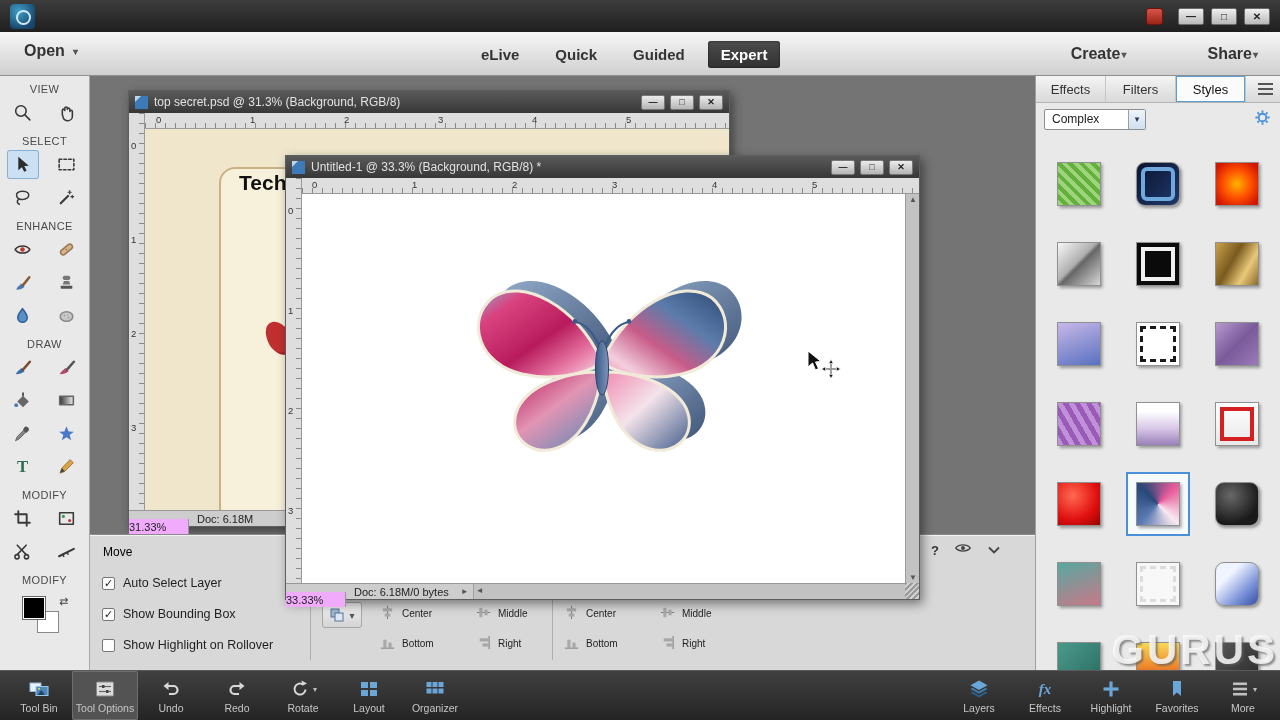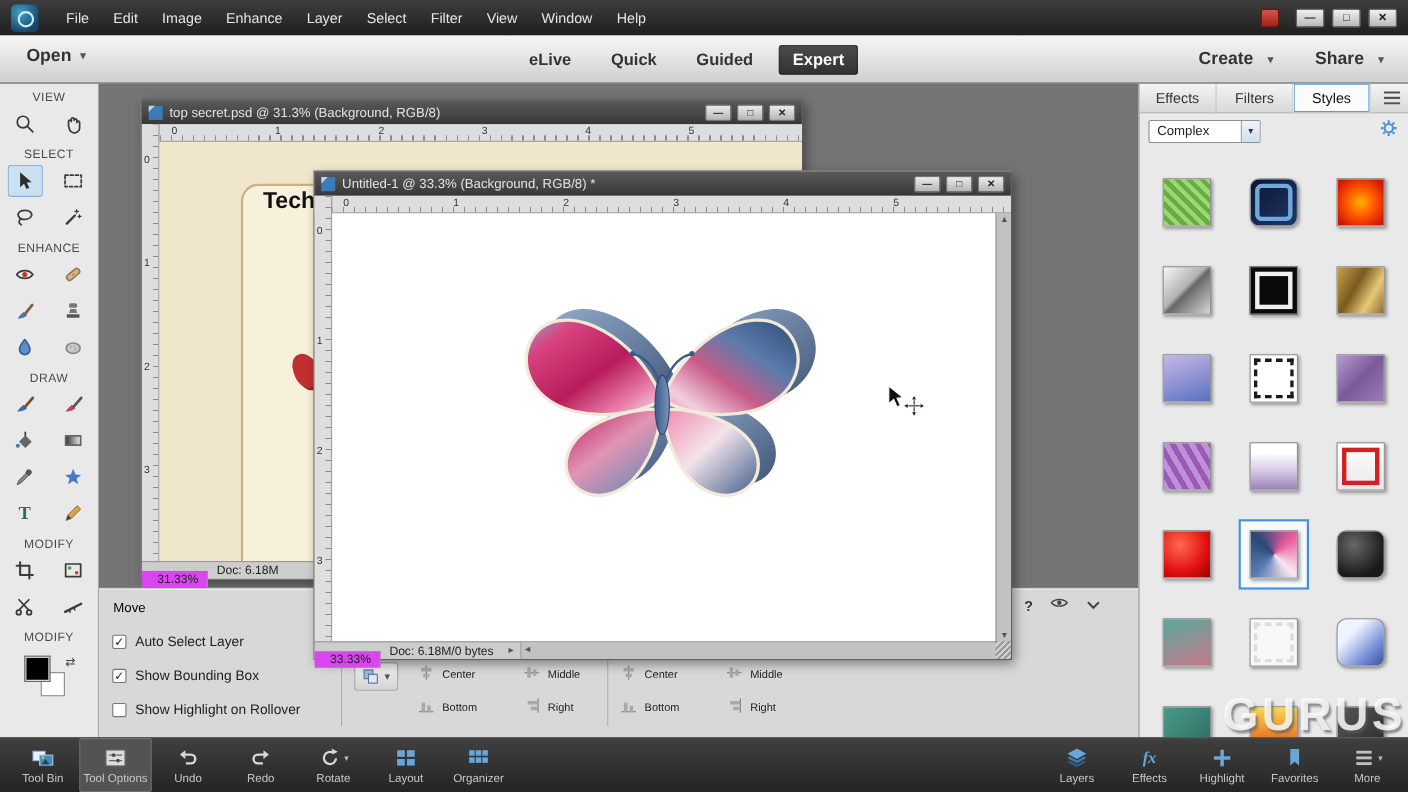--- a/index.html
+++ b/index.html
@@ -25,21 +25,21 @@
   
   .topbar{position:absolute;left:0;top:32px;width:1280px;height:44px;
           background:linear-gradient(#f7f7f7,#cfcfcf);border-bottom:1px solid #8f8f8f;z-index:19;}
   .open-btn{position:absolute;left:24px;top:10px;display:flex;align-items:center;gap:8px;
             font-size:16px;font-weight:bold;color:#333;}
   .caret{font-size:10px;color:#555;}
   .mode-tabs{position:absolute;left:468px;top:0;height:44px;display:flex;align-items:center;gap:10px;}
   .mode-tab{padding:5px 13px;font-size:15px;font-weight:bold;color:#343434;border-radius:3px;}
   .mode-tab.active{background:linear-gradient(#4c4c4c,#313131);color:#fff;box-shadow:inset 0 0 2px #111;}
   .create-share{position:absolute;right:22px;top:0;height:44px;display:flex;align-items:center;gap:38px;}
-  .cs-btn{display:flex;align-items:center;gap:13px;font-size:16px;font-weight:bold;color:#333;}
+  .cs-btn{display:flex;align-items:center;gap:1px;font-size:16px;font-weight:bold;color:#333;margin-left:43px;}
 
   
   .tool-sidebar{position:absolute;left:0;top:76px;width:90px;height:594px;background:#e9e9e9;
                 border-right:1px solid #a8a8a8;z-index:10;overflow:hidden;}
   .section-label{font-size:11px;color:#4a4a4a;text-align:center;margin-top:7px;letter-spacing:.4px;}
   .tools-grid{display:flex;flex-wrap:wrap;justify-content:center;column-gap:12px;row-gap:4px;padding:3px 2px 1px;}
   .tool{width:32px;height:29px;display:flex;align-items:center;justify-content:center;border-radius:3px;}
   .tool.selected{background:#cbe0f3;box-shadow:inset 0 0 0 1px #86b1d6;}
   .color-swatches{position:relative;width:48px;height:42px;margin:8px auto 0;}
   .swatch-bg{position:absolute;left:16px;top:14px;width:22px;height:22px;background:#fff;border:1px solid #888;}
@@ -84,22 +84,22 @@
            border-right:1px solid #9a9a9a;overflow:hidden;}
   .ruler-v::after{content:"";position:absolute;top:0;bottom:0;right:0;width:5px;
            background:repeating-linear-gradient(to bottom,#8a8a8a 0 1px,transparent 1px 10px);}
   .ruler-h span,.ruler-v span{position:absolute;font-size:9.5px;color:#333;}
   .ruler-h span{top:1px;}
   .ruler-v span{left:2px;}
   .ruler-corner{position:absolute;left:0;top:22px;width:16px;height:16px;background:#d4d4d4;
            border-right:1px solid #9a9a9a;border-bottom:1px solid #9a9a9a;}
   .doc-status{position:absolute;left:0;right:0;bottom:0;height:16px;background:#cdcdcd;
            border-top:1px solid #979797;display:flex;align-items:center;font-size:11px;color:#222;}
-  .zoom-box{width:60px;height:100%;background:#d946ef;border-right:1px solid #979797;
-           display:flex;align-items:center;padding-left:14px;margin-top:16px;}
+  .zoom-box{width:60px;height:100%;background:#f0abfc;border-right:1px solid #979797;
+           display:flex;align-items:center;padding-left:0;margin-top:16px;}
   .size-box{padding:0 8px;white-space:nowrap;}
   .status-arrow{font-size:8px;color:#555;padding:0 4px;}
   .hscroll{flex:1;height:100%;background:#c2c2c2;border-left:1px solid #a0a0a0;position:relative;}
   .hscroll .sr{position:absolute;right:2px;top:2px;font-size:8px;color:#555;}
   .hscroll .sl{position:absolute;left:2px;top:2px;font-size:8px;color:#555;}
 
   .doc1-content{position:absolute;left:16px;top:38px;right:0;bottom:16px;background:#efe6cb;overflow:hidden;}
   .doc1-card{position:absolute;left:74px;top:38px;width:420px;height:420px;border:2px solid #c9b184;
              border-radius:16px;background:#f7f0da;}
   .doc1-tech{position:absolute;left:94px;top:42px;font-size:21px;font-weight:bold;color:#111;}
@@ -162,32 +162,20 @@
   
   .cursor{position:absolute;left:804px;top:349px;z-index:60;pointer-events:none;}
 </style>
 </head>
 <body>
 
 <div id="stage">
 
   <div class="menubar">
     <div class="logo"></div>
-    <div style="display:flex;height:100%">
-        <div class="menu-item">File</div>
-        <div class="menu-item">Edit</div>
-        <div class="menu-item">Image</div>
-        <div class="menu-item">Enhance</div>
-        <div class="menu-item">Layer</div>
-        <div class="menu-item">Select</div>
-        <div class="menu-item">Filter</div>
-        <div class="menu-item">View</div>
-        <div class="menu-item">Window</div>
-        <div class="menu-item">Help</div>
-      </div>
     <div class="win-controls">
       <div class="red-badge"></div>
       <div style="display:flex;gap:7px;">
           <div class="win-btn">—</div>
           <div class="win-btn">□</div>
           <div class="win-btn">✕</div>
         </div>
     </div>
   </div>
 

